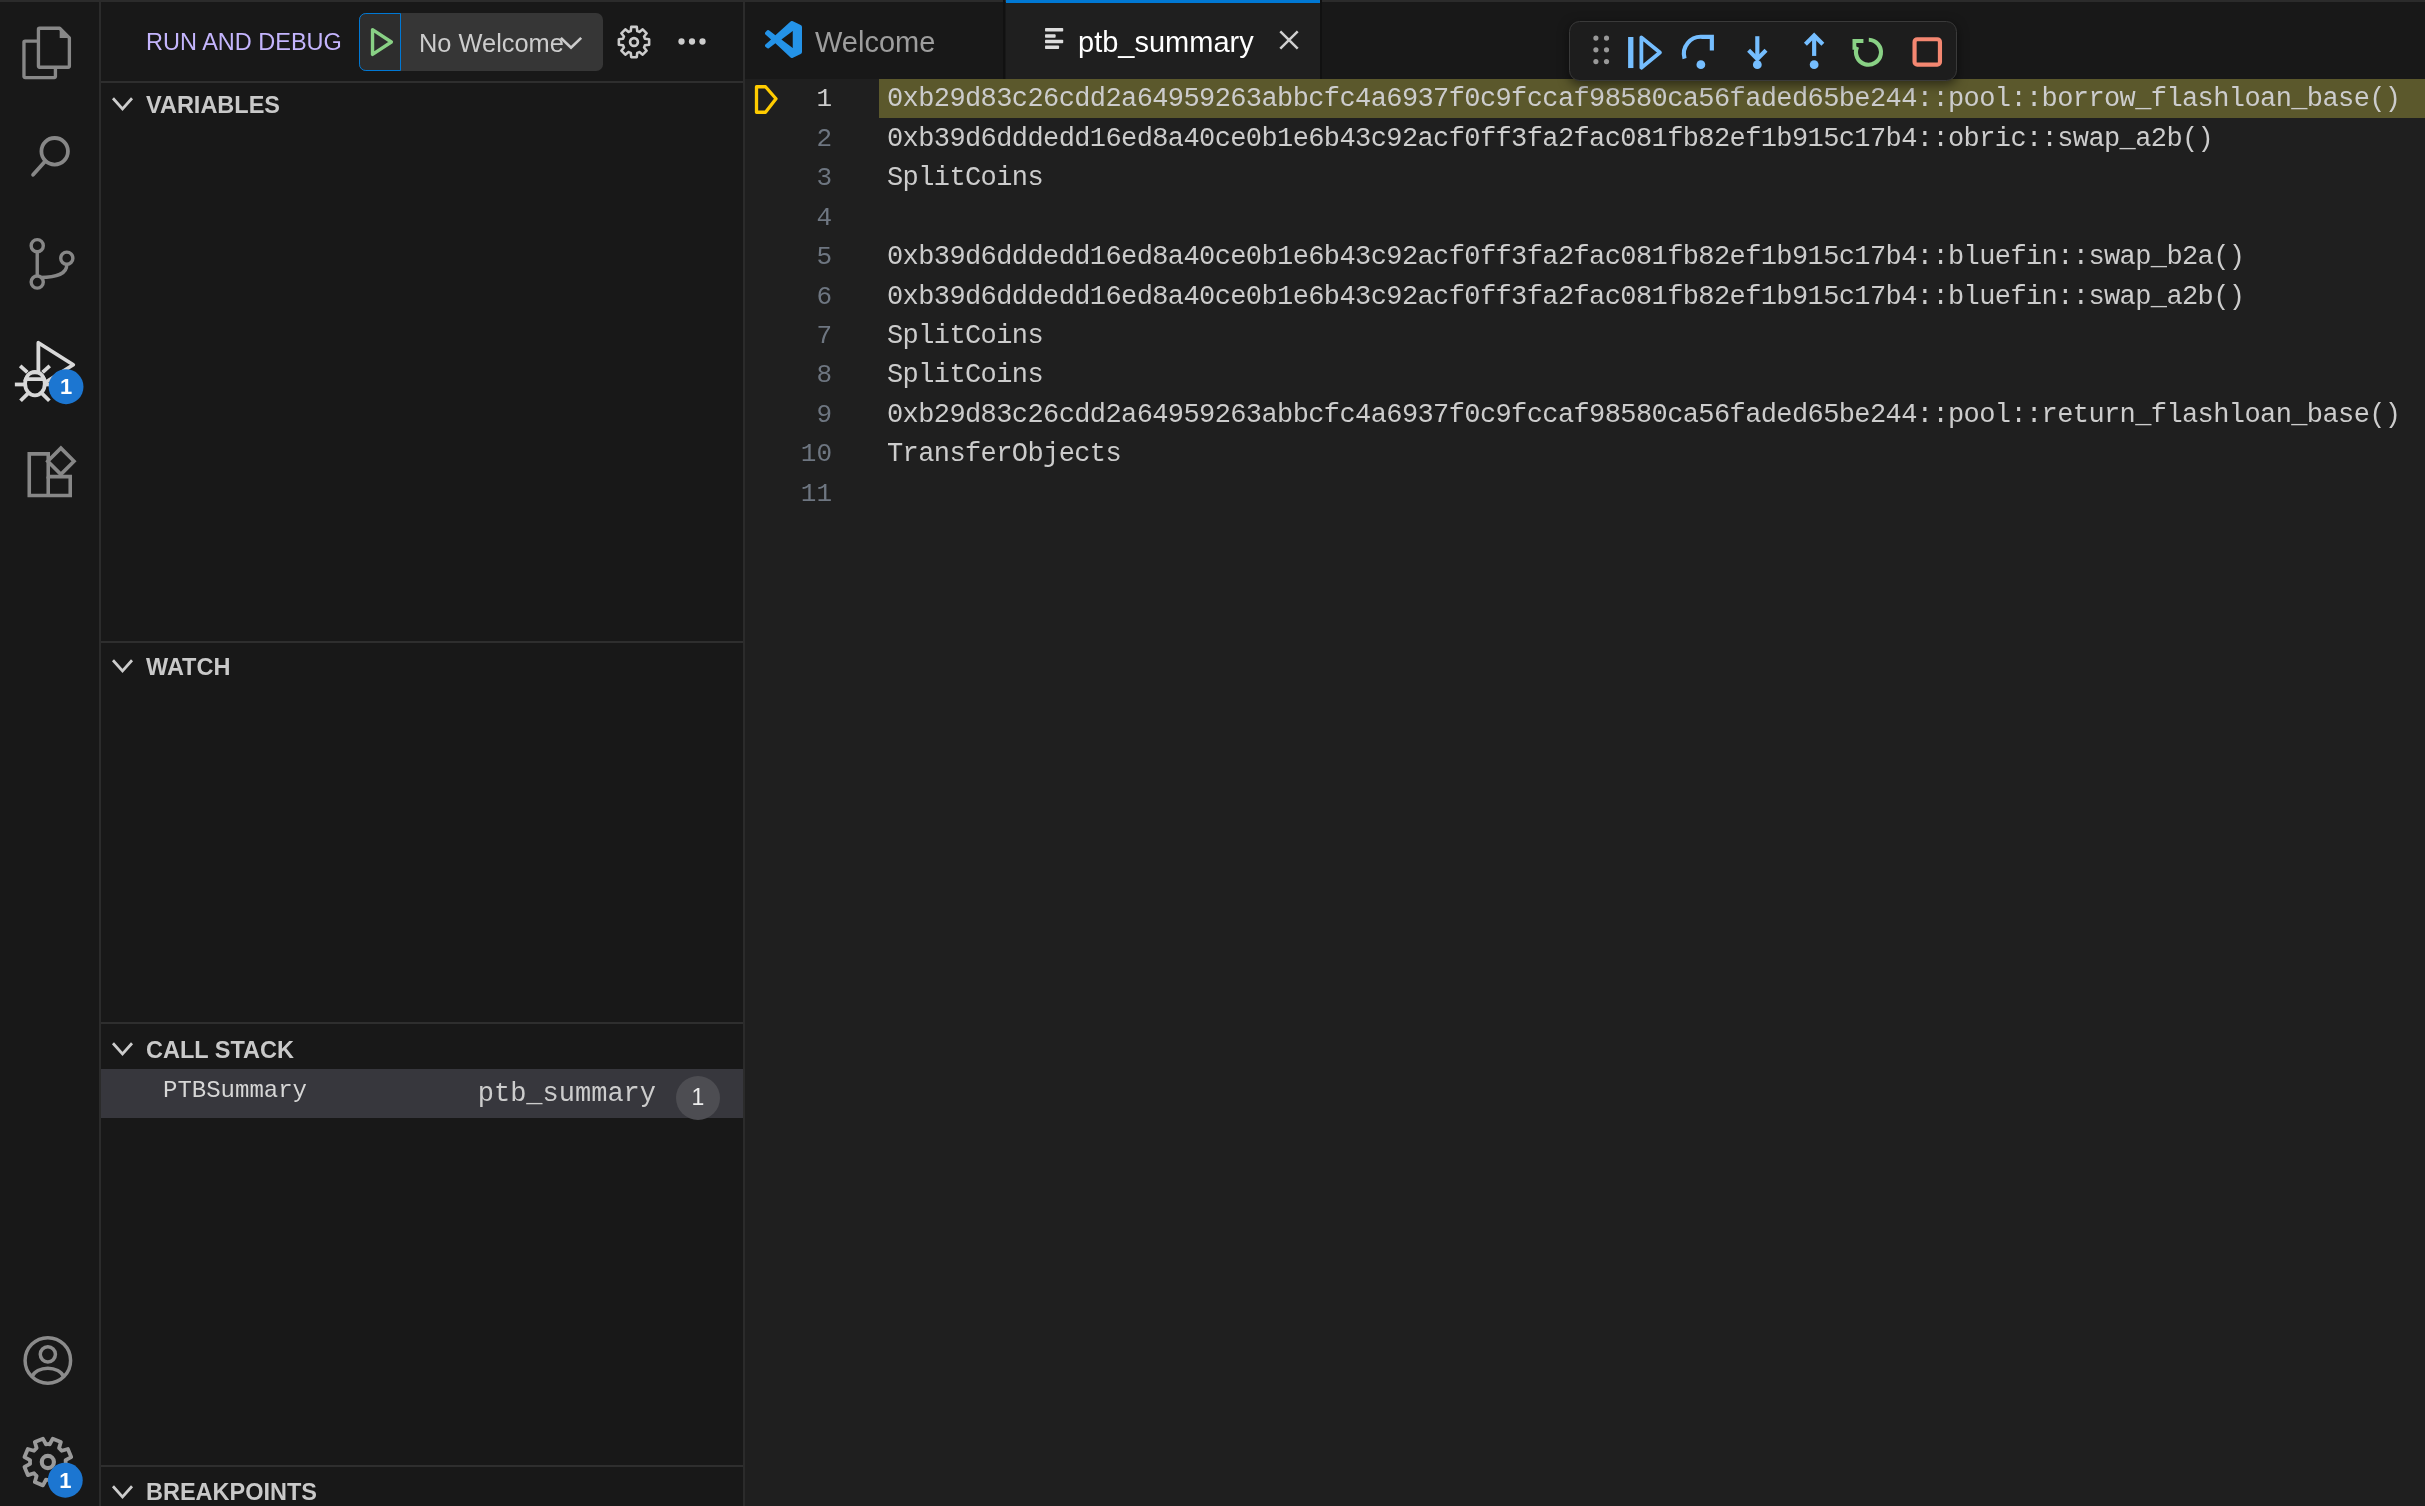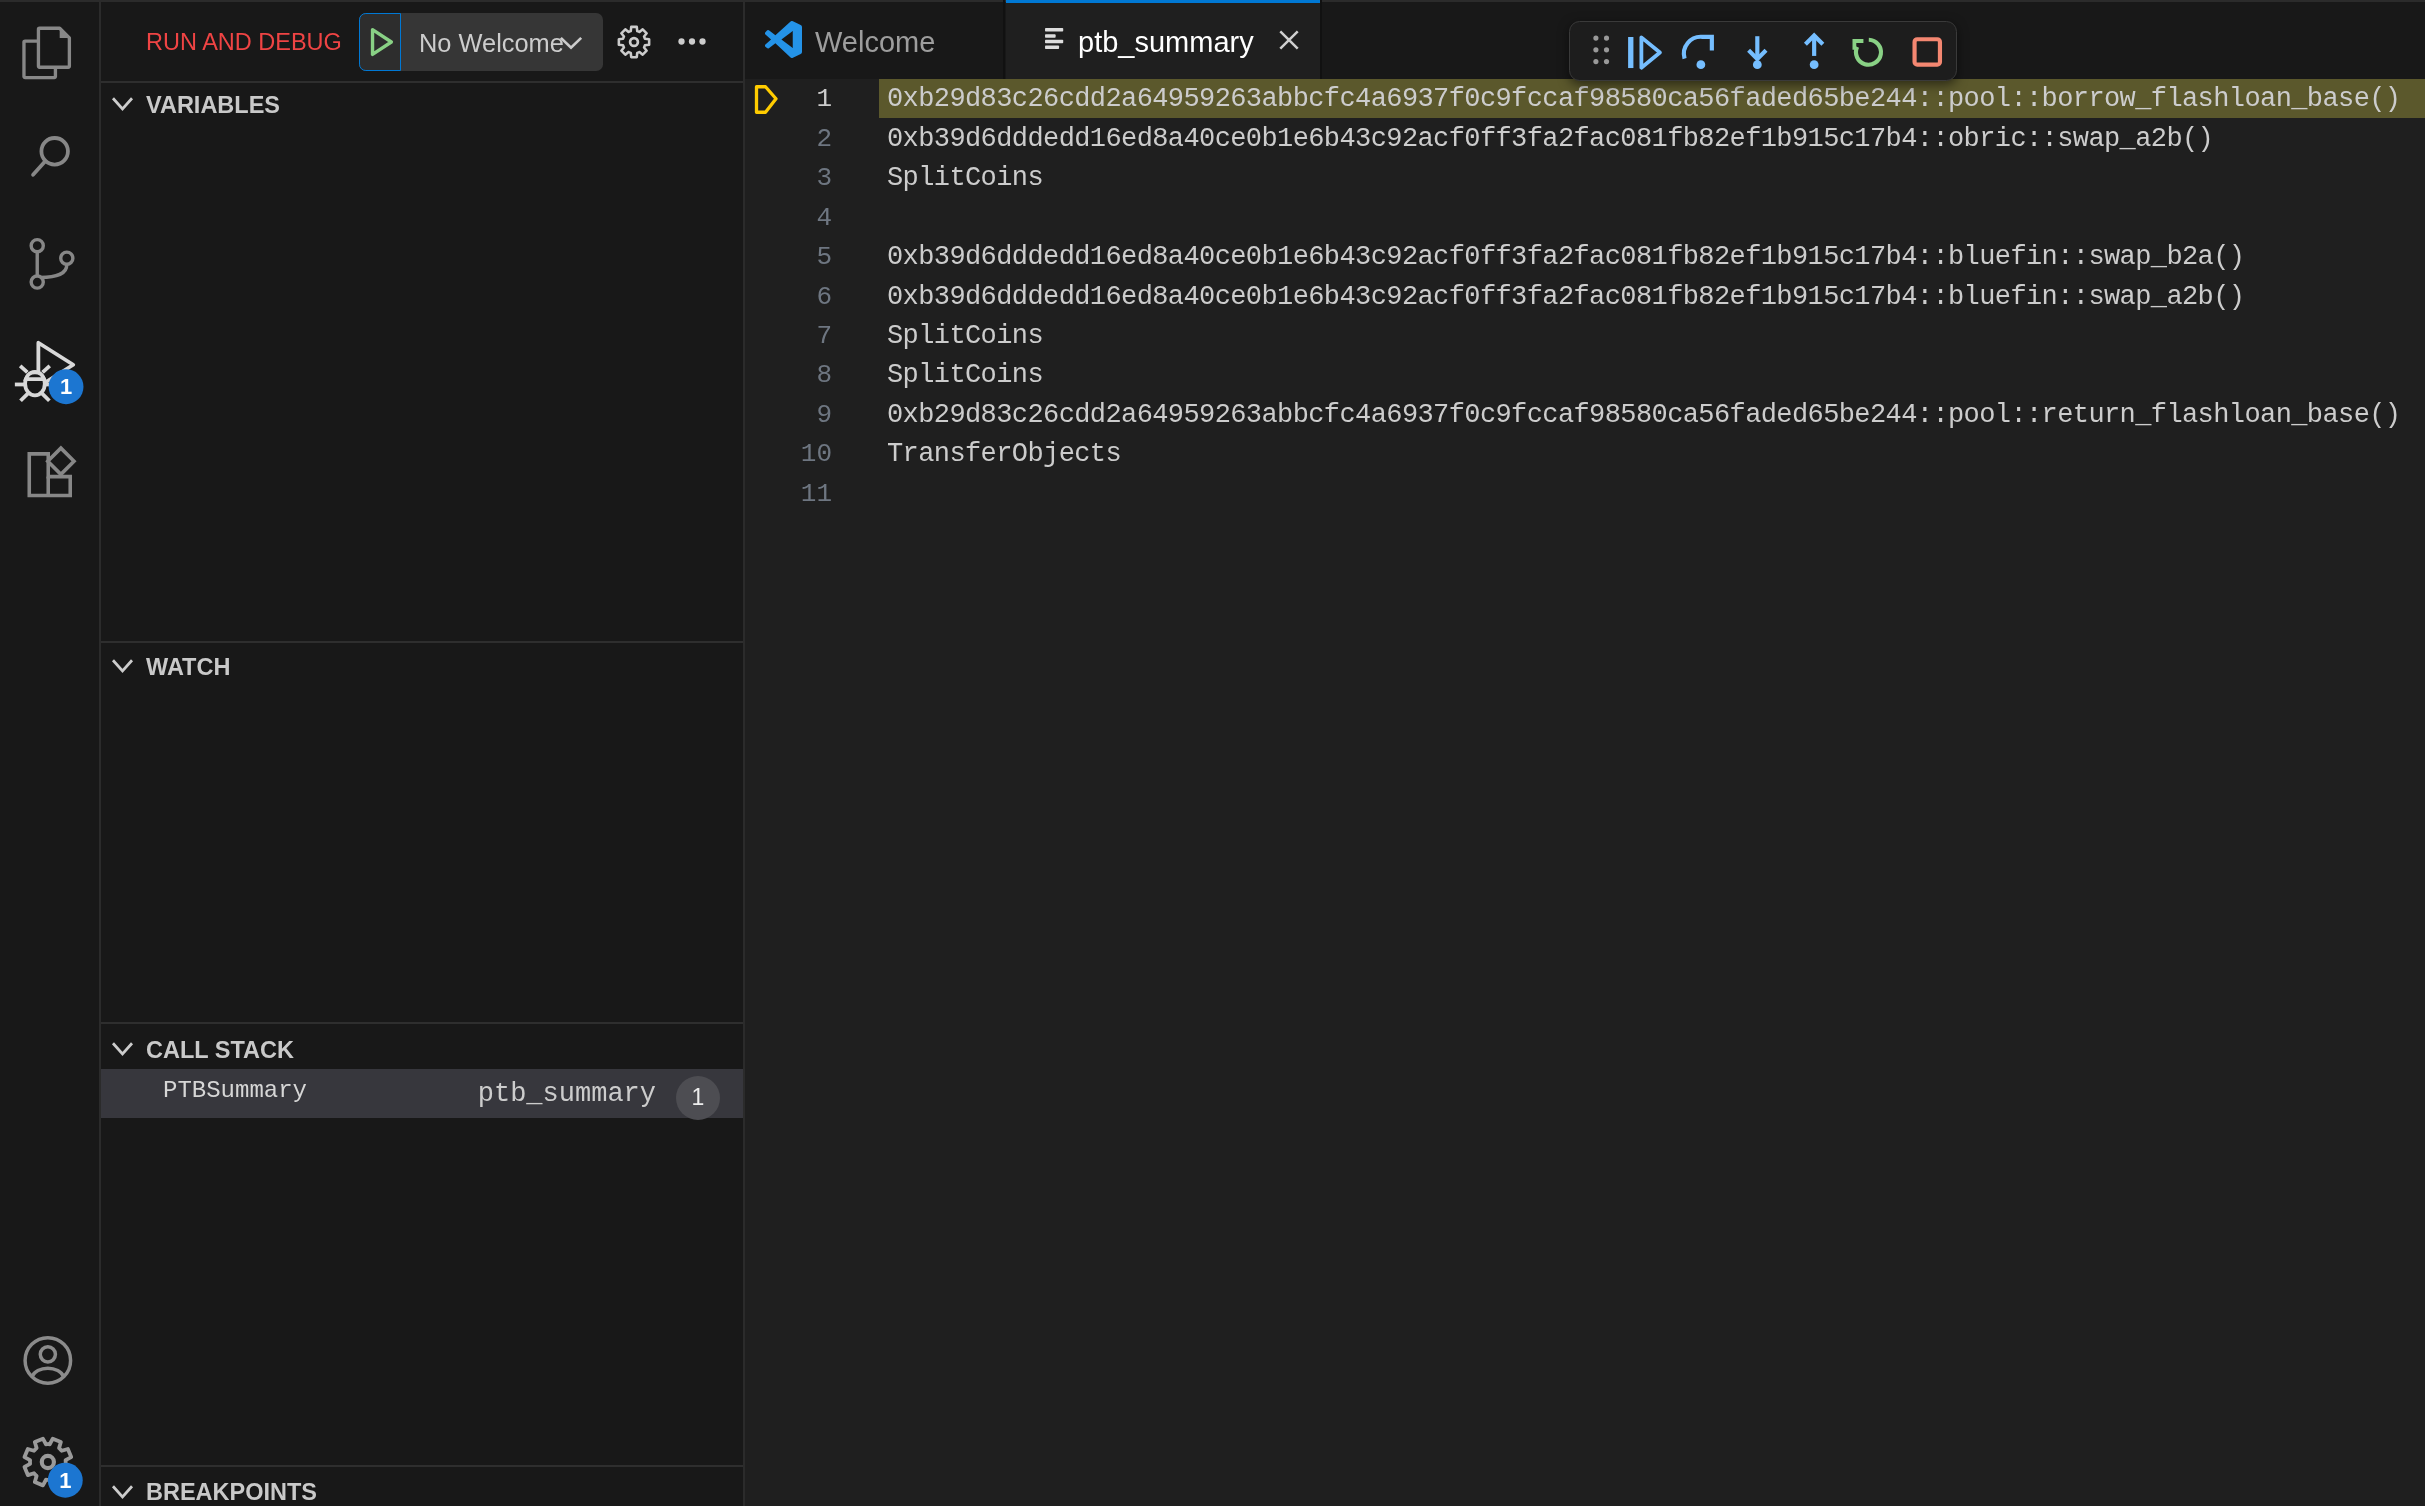--- a/index.html
+++ b/index.html
@@ -8,21 +8,21 @@
   .abs{position:absolute;}
   #topline{left:0;top:0;width:2426px;height:1.5px;background:#2b2b2b;}
   
   #actbar{left:0;top:0;width:99px;height:1506px;background:#181818;}
   #actborder{left:99px;top:0;width:1.5px;height:1506px;background:#2b2b2b;}
   
   #sidebar{left:101px;top:0;width:642px;height:1506px;background:#181818;}
   #sbborder{left:743px;top:0;width:1.5px;height:1506px;background:#2b2b2b;}
   .sep{left:101px;width:642px;height:1.5px;background:#2e2e2e;}
   .hdrtxt{font-weight:bold;font-size:23.5px;color:#c9c9c9;}
-  #runtitle{left:146px;top:29px;font-size:23.5px;color:#ef4444;}
+  #runtitle{left:146px;top:29px;font-size:23.5px;color:#c4b5fd;}
   
   #tabstrip{left:745px;top:0;width:1681px;height:79px;background:#181818;}
   #edbg{left:745px;top:79px;width:1681px;height:1427px;background:#1f1f1f;}
   #tab1{left:745px;top:1.5px;width:259px;height:77px;background:#181818;}
   #tab1border{left:1003px;top:0;width:2.3px;height:79px;background:#111111;}
   #tab2{left:1006px;top:0;width:314px;height:79px;background:#1f1f1f;}
   #tab2blue{left:1006px;top:0;width:314px;height:3px;background:#0078d4;}
   #tab2border{left:1320px;top:0;width:1.5px;height:79px;background:#111111;}
   .tablabel{font-size:29px;}
   #hl1{left:879px;top:79px;width:1547px;height:39px;background:rgba(255,245,80,0.27);}

